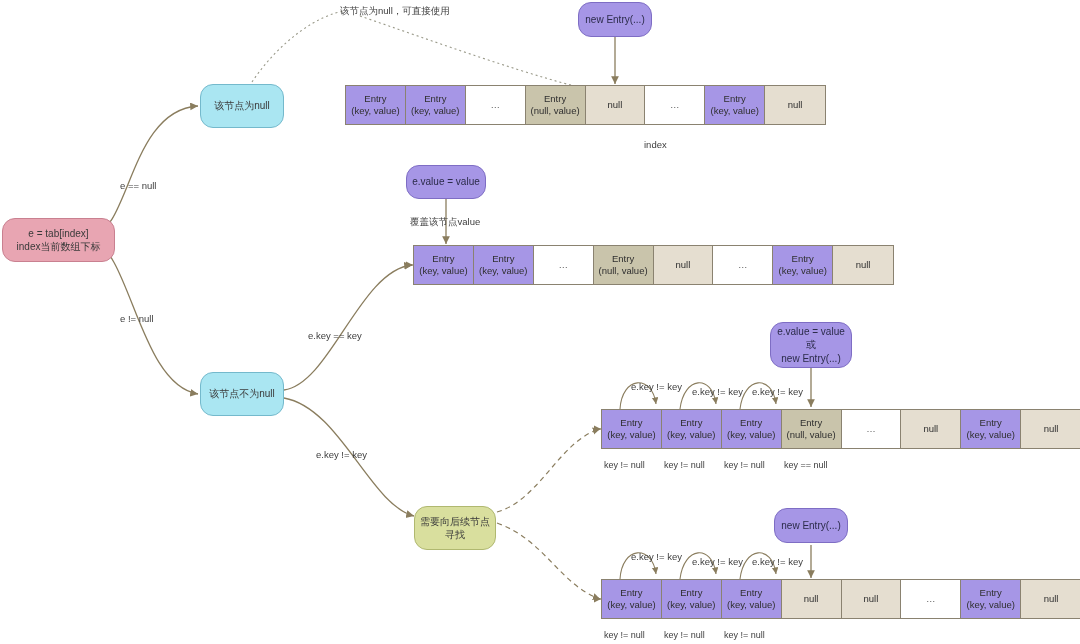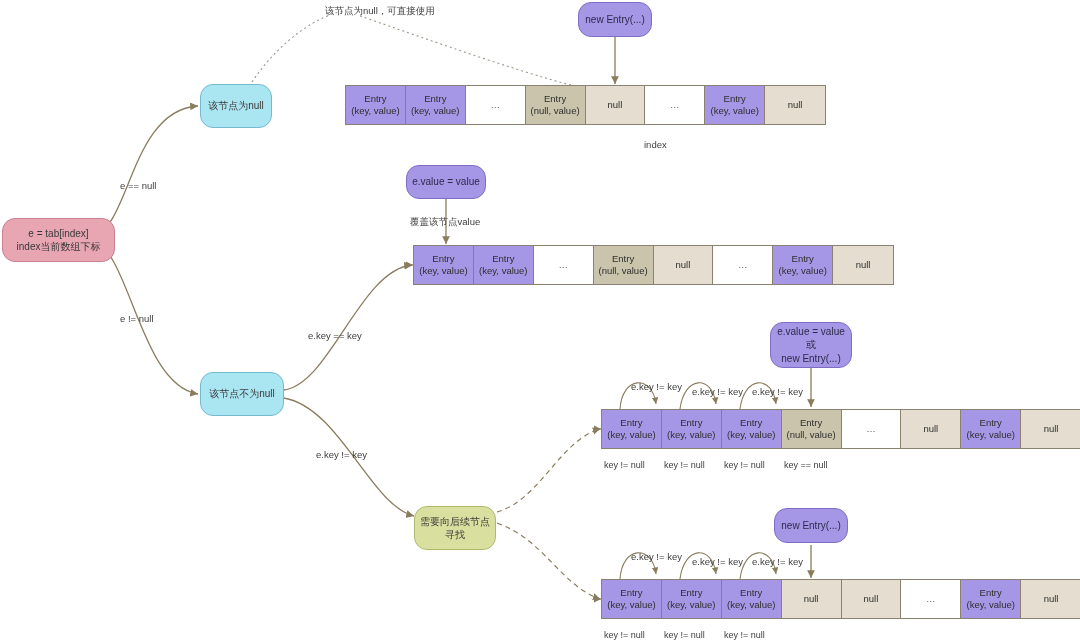--- a/index.html
+++ b/index.html
@@ -94,41 +94,41 @@
   <g fill="none" stroke="#8a7d5e" stroke-width="1.2">
     <path d="M406,265 L413,265" marker-end="url(#ah)"></path>
     <path d="M594,429 L601,429" marker-end="url(#ah)"></path>
     <path d="M594,599 L601,599" marker-end="url(#ah)"></path>
   </g>
 </svg>
 
 <div class="node pink" style="left:2px;top:218px;width:113px;height:44px;">e = tab[index]
 index当前数组下标</div>
 
-<div class="node cyan" style="left:200px;top:84px;width:72px;height:44px;">该节点为null</div>
+<div class="node cyan" style="left:200px;top:84px;width:84px;height:44px;">该节点为null</div>
 
 <div class="node cyan" style="left:200px;top:372px;width:84px;height:44px;">该节点不为null</div>
 
 <div class="node olive" style="left:414px;top:494px;width:82px;height:44px;margin-top:12px;">需要向后续节点寻找</div>
 
 <div class="node purple" style="left:578px;top:2px;width:74px;height:35px;">new Entry(...)</div>
 
 <div class="node purple" style="left:406px;top:165px;width:80px;height:34px;">e.value = value</div>
 
 <div class="node purple" style="left:770px;top:322px;width:82px;height:46px;">e.value = value
 或
 new Entry(...)</div>
 
 <div class="node purple" style="left:774px;top:508px;width:74px;height:35px;">new Entry(...)</div>
 
 <div class="lbl" style="left:120px;top:172px;margin-top:8px;">e == null</div>
 <div class="lbl" style="left:120px;top:313px;">e != null</div>
 <div class="lbl" style="left:308px;top:330px;">e.key == key</div>
 <div class="lbl" style="left:316px;top:449px;">e.key != key</div>
-<div class="lbl cn" style="left:325px;top:5px;">该节点为null，可直接使用</div>
+<div class="lbl cn" style="left:340px;top:5px;">该节点为null，可直接使用</div>
 <div class="lbl cn" style="left:583px;top:51px;margin-top:48px;">生成节点塞入</div>
 <div class="lbl cn" style="left:410px;top:216px;">覆盖该节点value</div>
 <div class="lbl" style="left:601px;top:139px;padding-left:43px;">index</div>
 
 <div class="lbl" style="left:631px;top:381px;">e.key != key</div>
 <div class="lbl" style="left:692px;top:386px;">e.key != key</div>
 <div class="lbl" style="left:752px;top:386px;">e.key != key</div>
 
 <div class="lbl" style="left:631px;top:551px;">e.key != key</div>
 <div class="lbl" style="left:692px;top:556px;">e.key != key</div>

